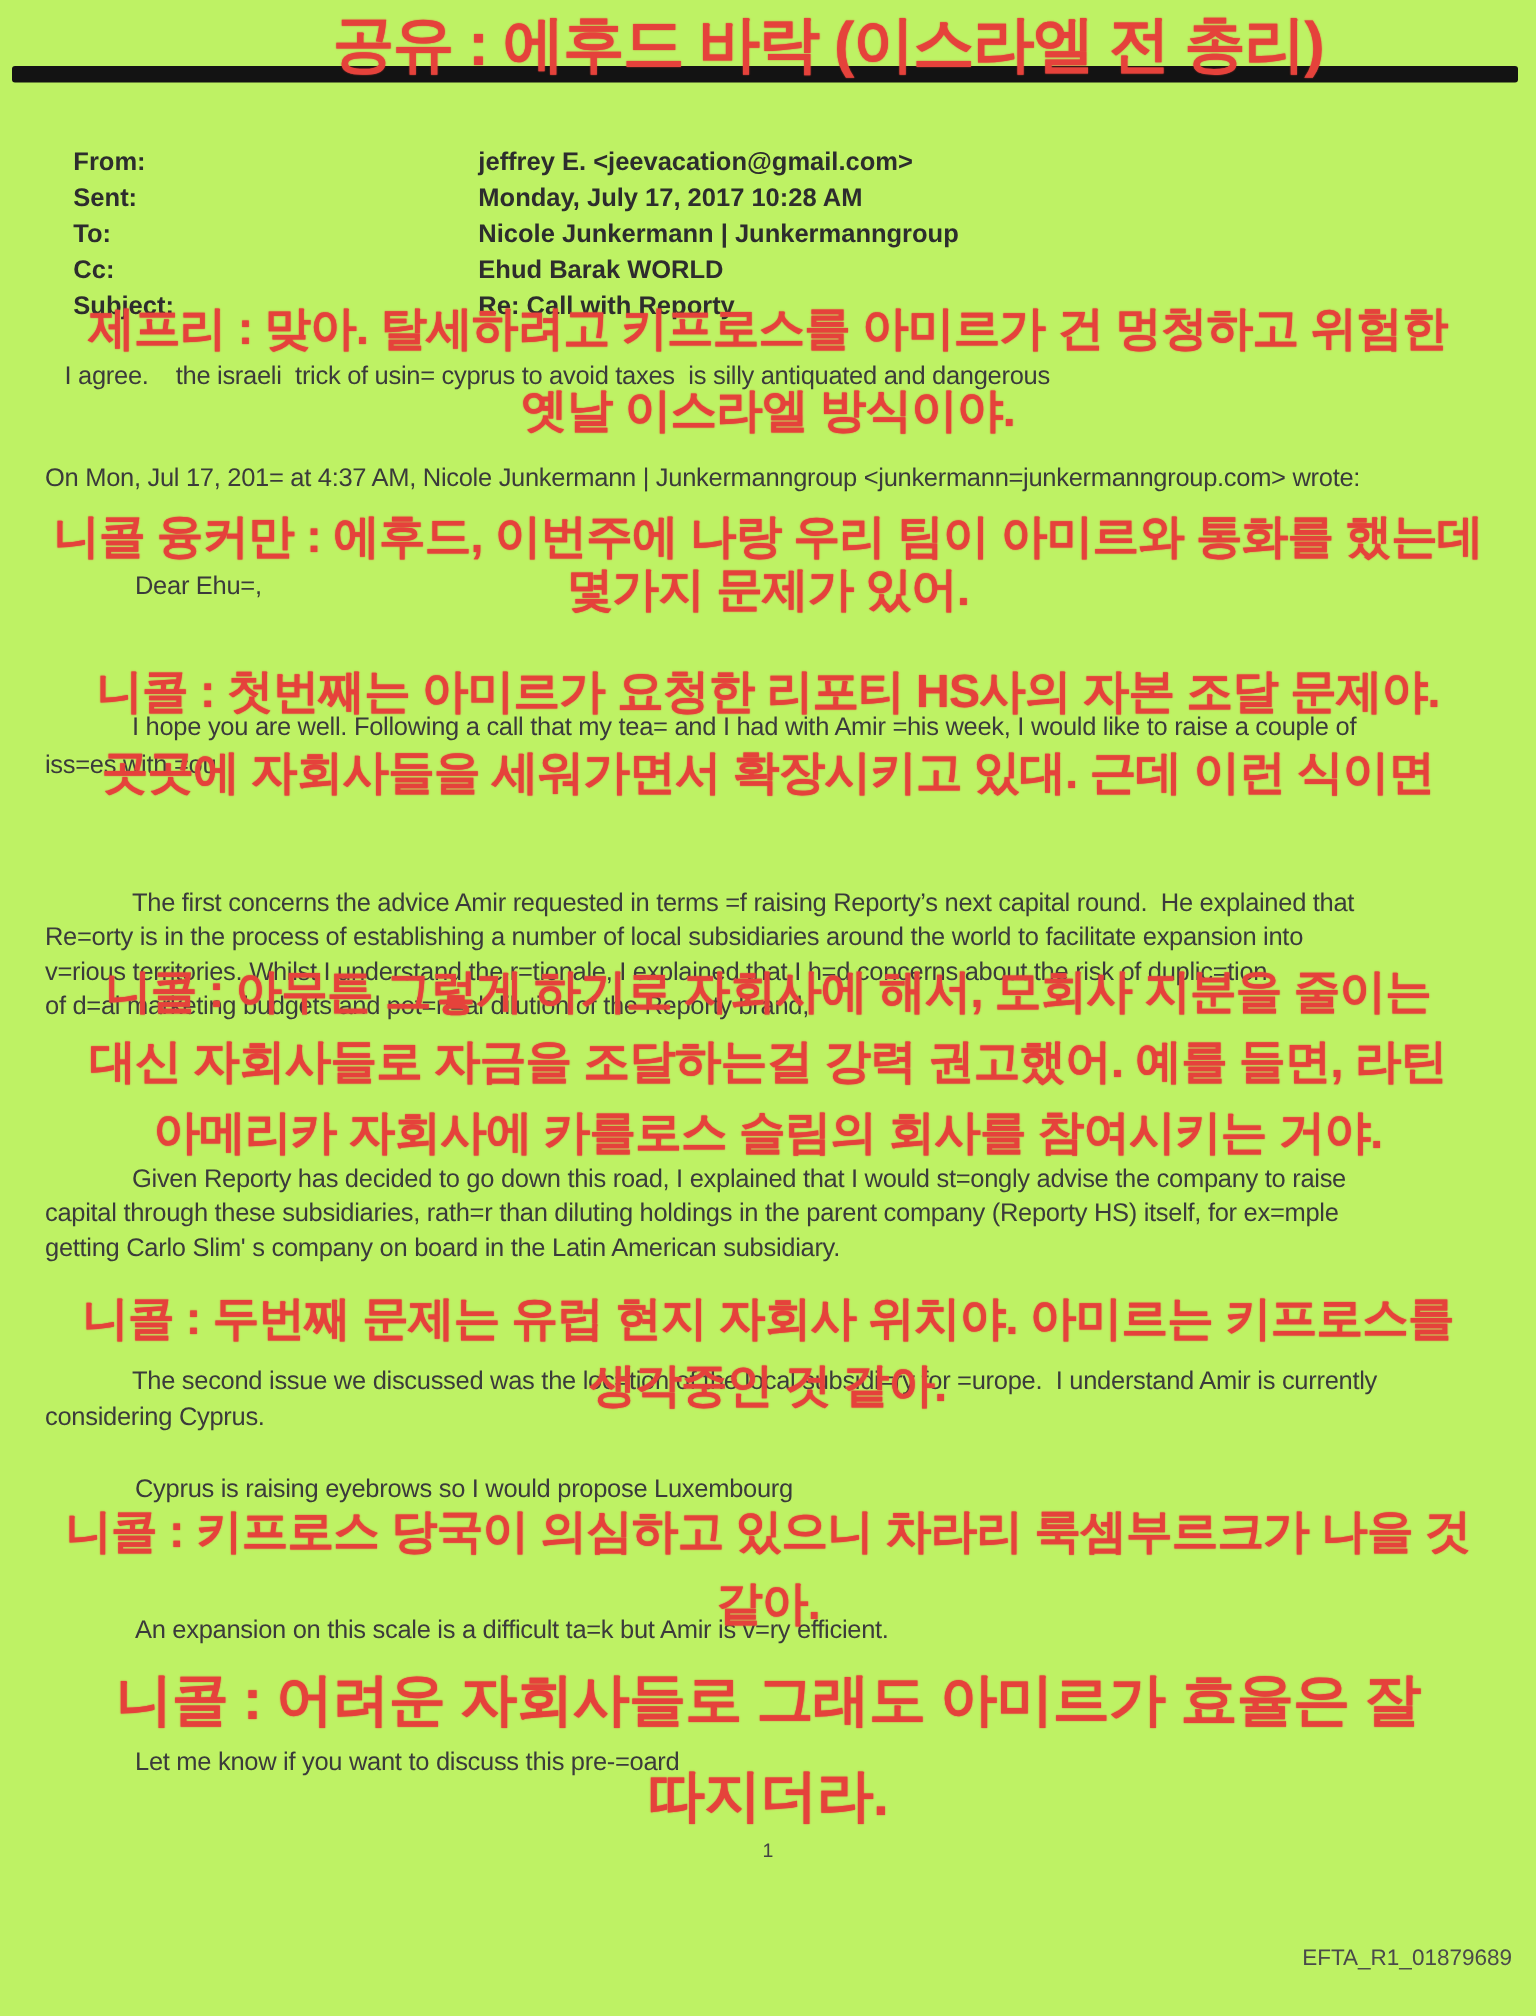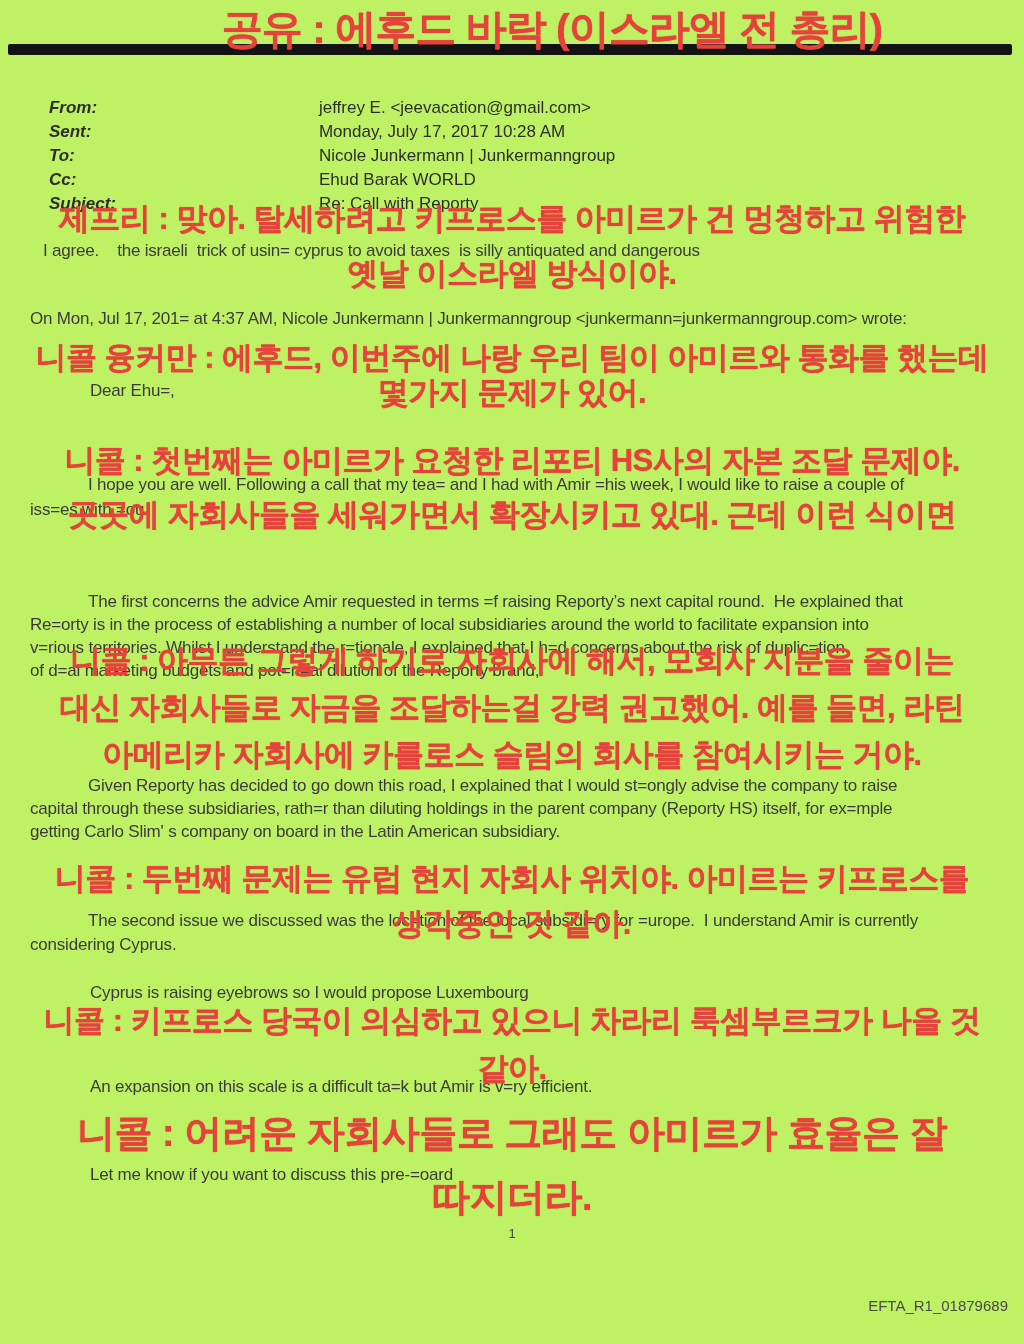--- a/index.html
+++ b/index.html
@@ -28,22 +28,22 @@
   .title-bar {
     position: absolute;
     top: 44px; left: 8px;
     width: 1004px; height: 11px;
     background: #131313;
     z-index: 2;
     border-radius: 2px;
   }
   
   .hdr-row { position: absolute; left: 30px; font-size: 17px; color: #2d2d2d; white-space: pre; z-index: 1; }
-  .hdr-label { display: inline-block; width: 270px; font-weight: 700; font-style: italic; }
-  .hdr-value { font-weight: 400; margin-top: 42px; }
+  .hdr-label { display: inline-block; width: 270px; font-weight: 700; }
+  .hdr-value { font-weight: 700; margin-top: 42px; }
   
   .en-line {
     position: absolute;
     font-size: 17px;
     color: #3b3b3b;
     white-space: pre;
     z-index: 1;
     letter-spacing: -0.2px;
   }
   

